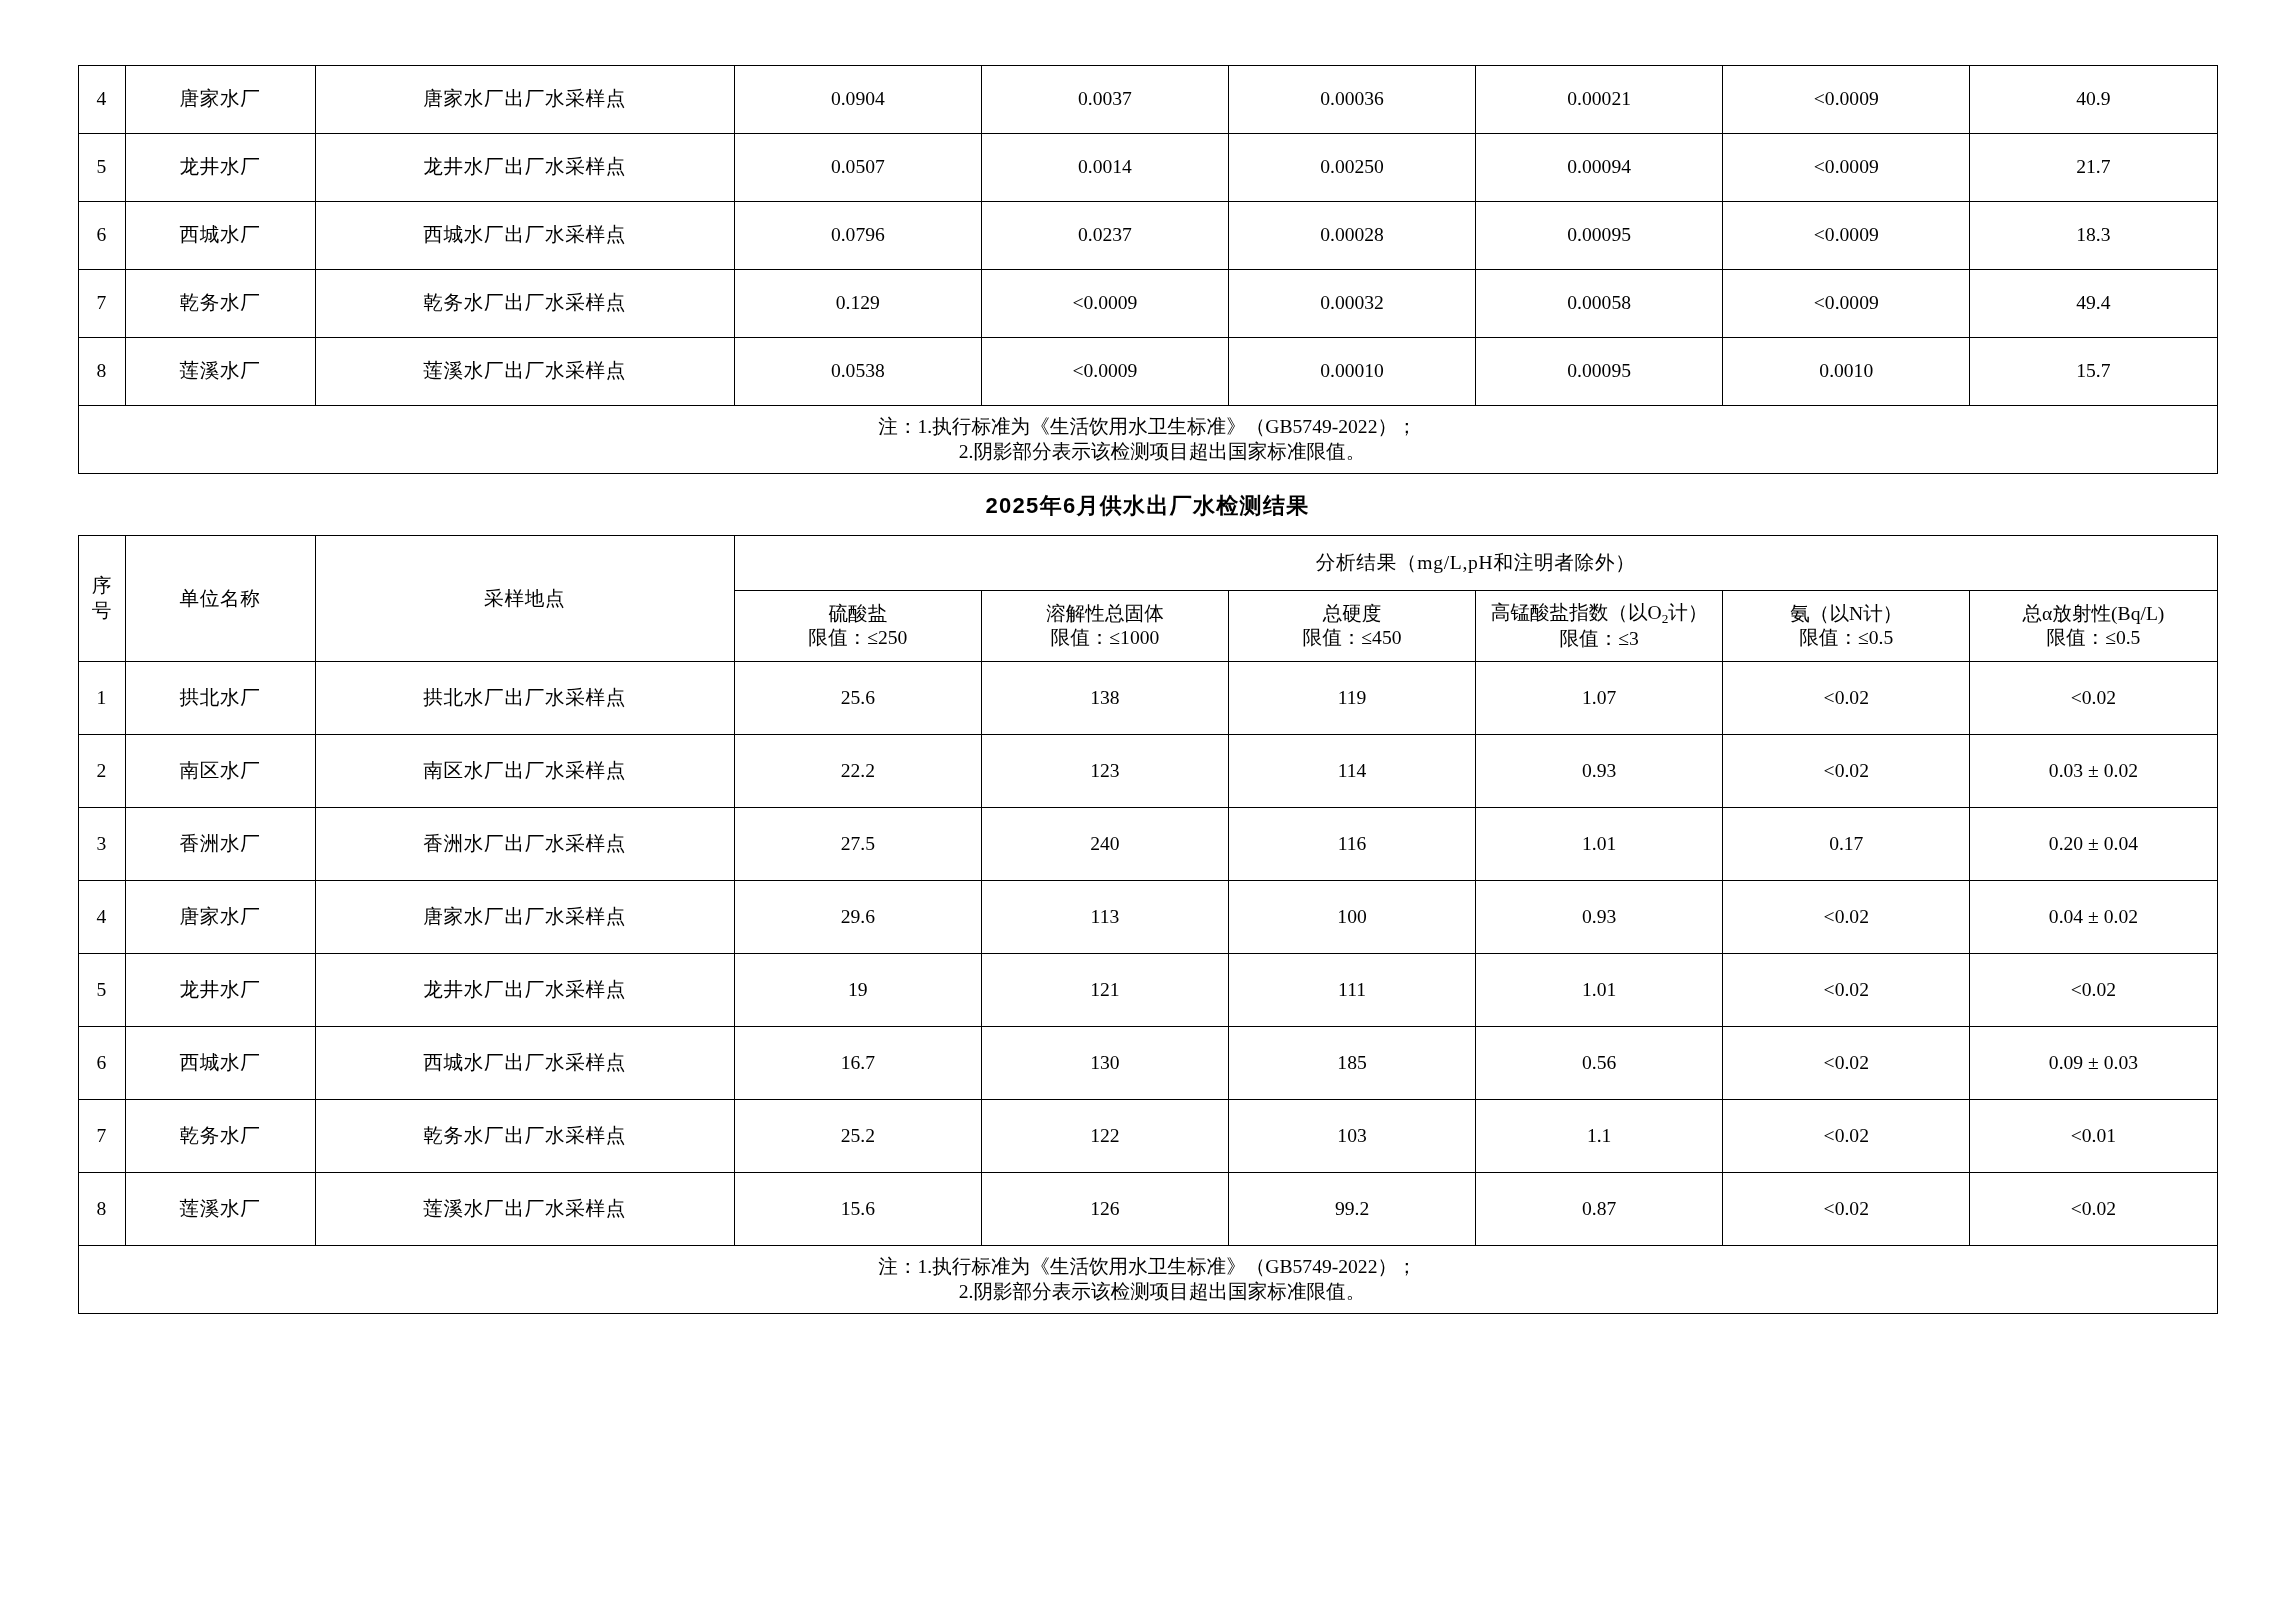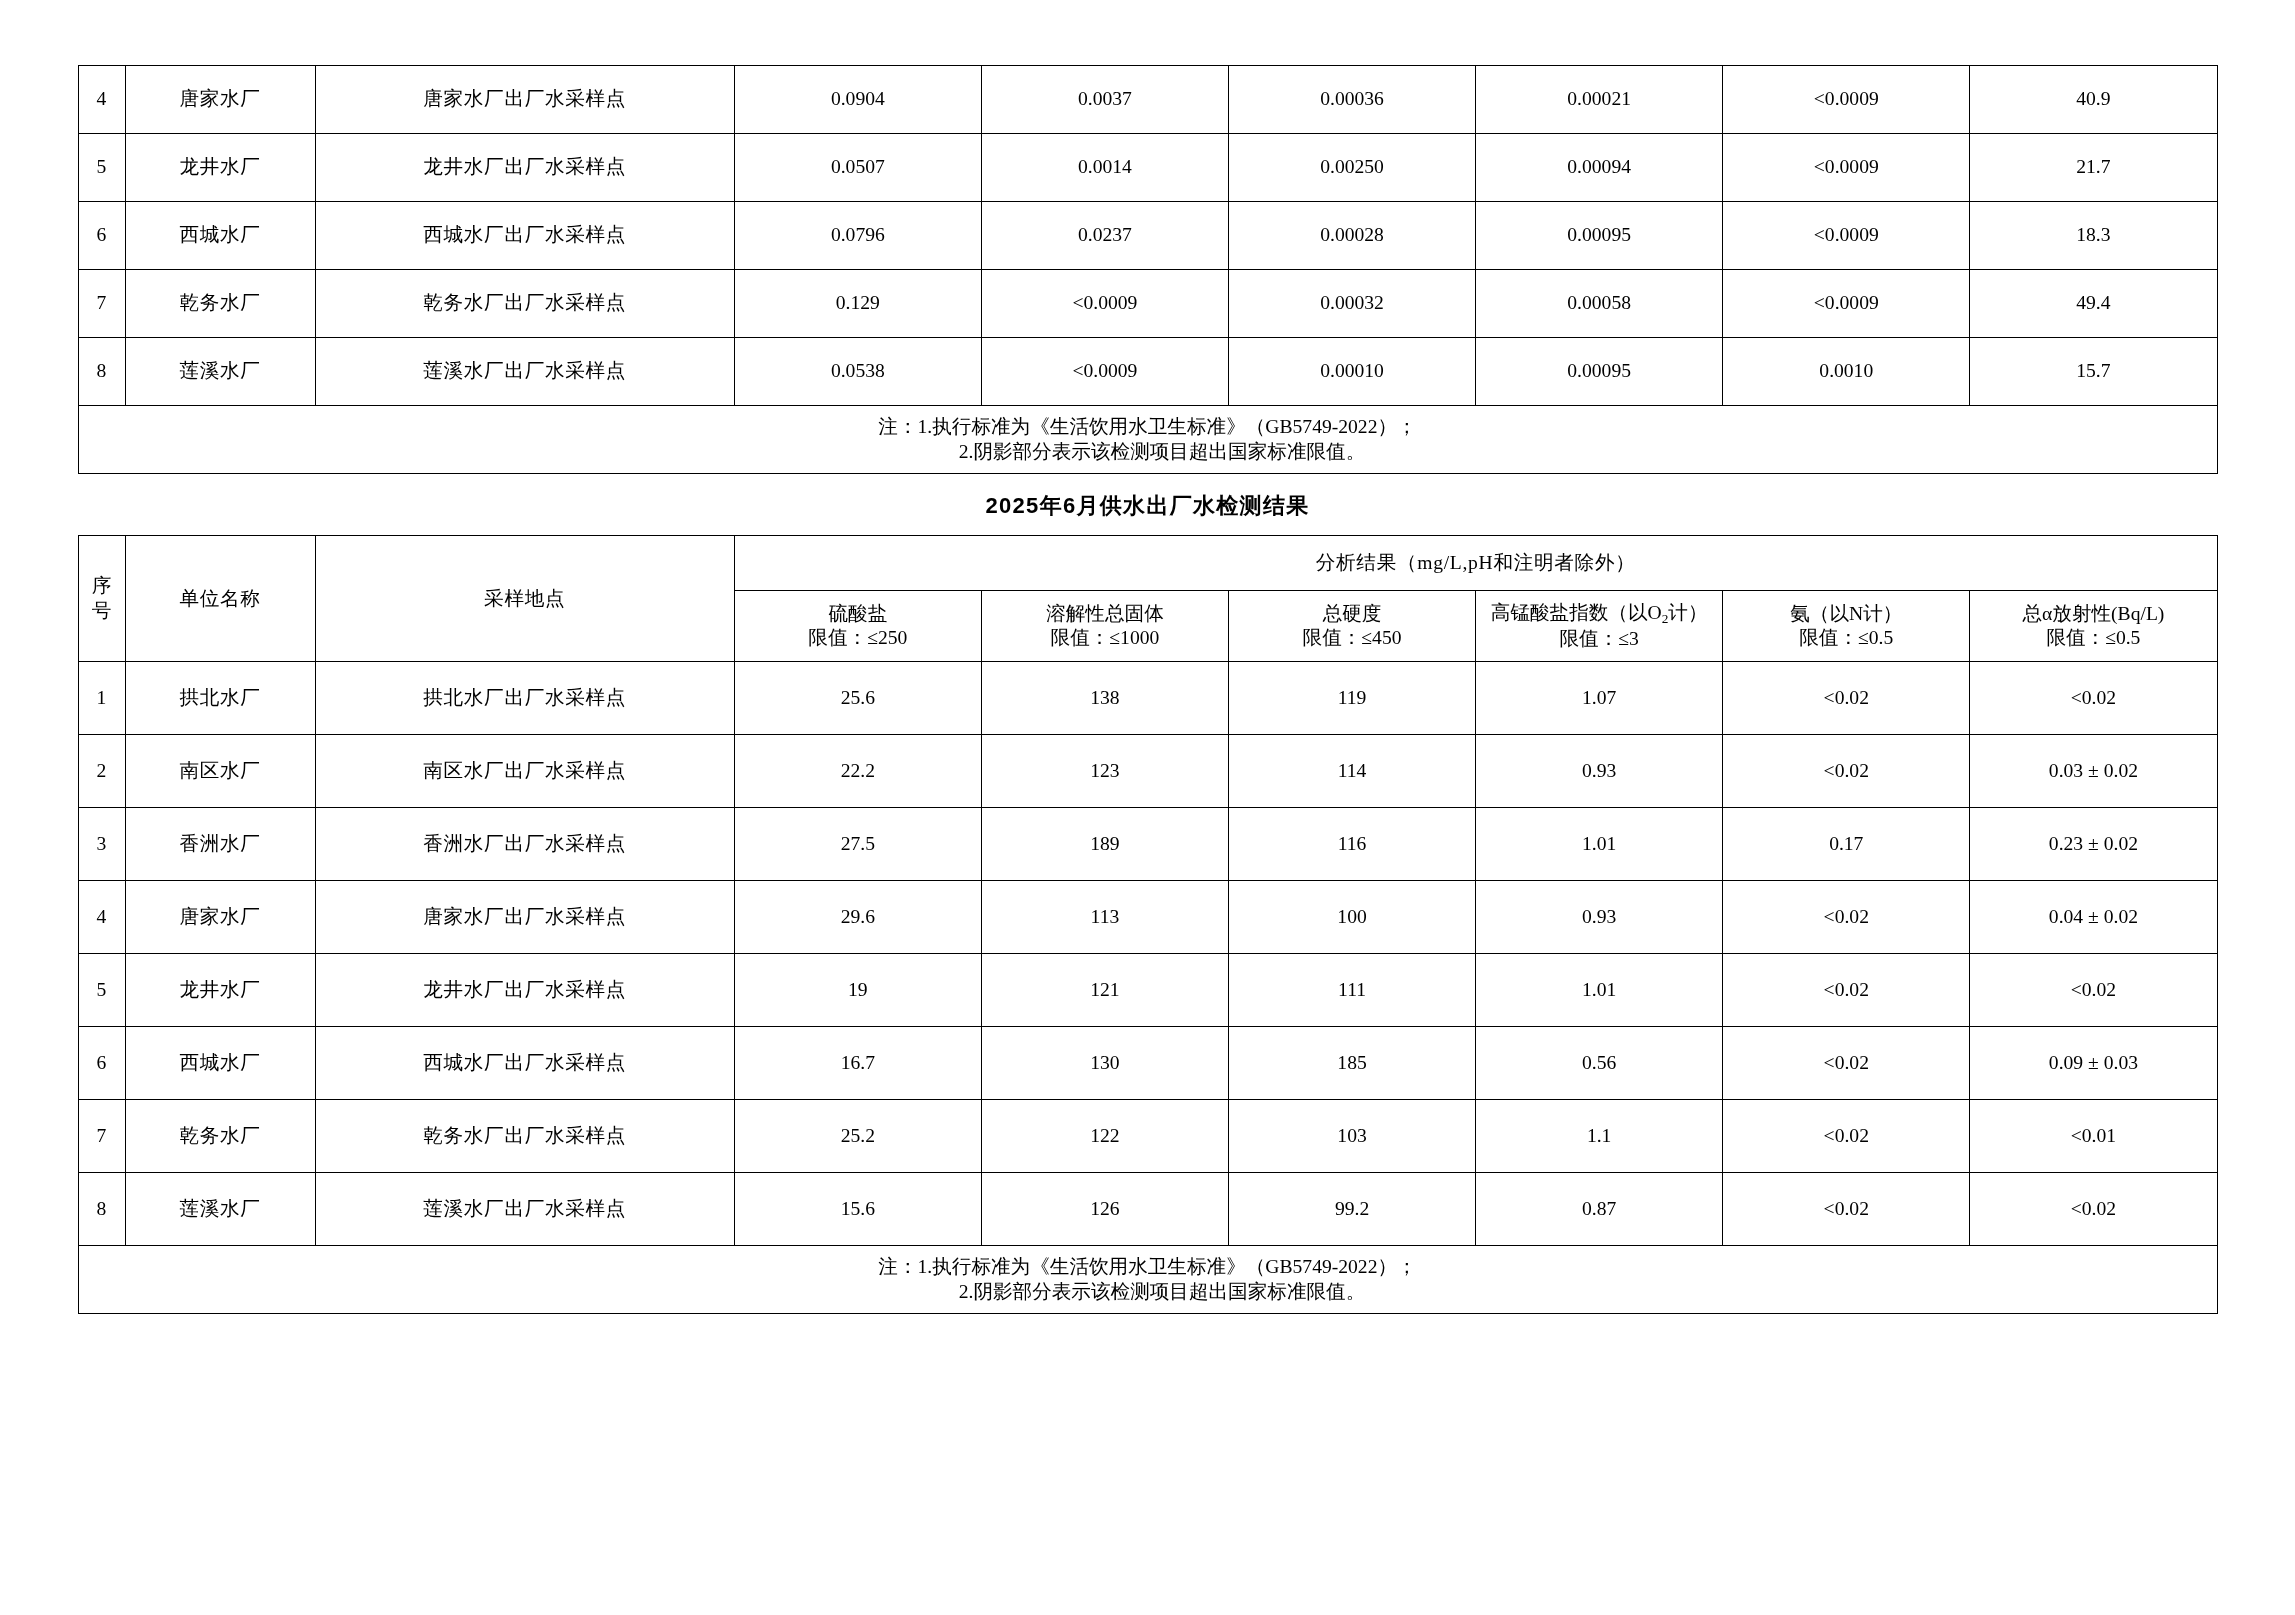--- a/index.html
+++ b/index.html
@@ -270,25 +270,25 @@
           <td class="num-cell">114</td>
           <td class="num-cell">0.93</td>
           <td class="num-cell">&lt;0.02</td>
           <td class="num-cell">0.03 ± 0.02</td>
         </tr>
         <tr class="data-row-2">
           <td class="idx-cell">3</td>
           <td class="cn-cell">香洲水厂</td>
           <td class="cn-cell">香洲水厂出厂水采样点</td>
           <td class="num-cell">27.5</td>
-          <td class="num-cell">189</td>
+          <td class="num-cell">240</td>
           <td class="num-cell">116</td>
           <td class="num-cell">1.01</td>
           <td class="num-cell">0.17</td>
-          <td class="num-cell">0.23 ± 0.02</td>
+          <td class="num-cell">0.20 ± 0.04</td>
         </tr>
         <tr class="data-row-2">
           <td class="idx-cell">4</td>
           <td class="cn-cell">唐家水厂</td>
           <td class="cn-cell">唐家水厂出厂水采样点</td>
           <td class="num-cell">29.6</td>
           <td class="num-cell">113</td>
           <td class="num-cell">100</td>
           <td class="num-cell">0.93</td>
           <td class="num-cell">&lt;0.02</td>

